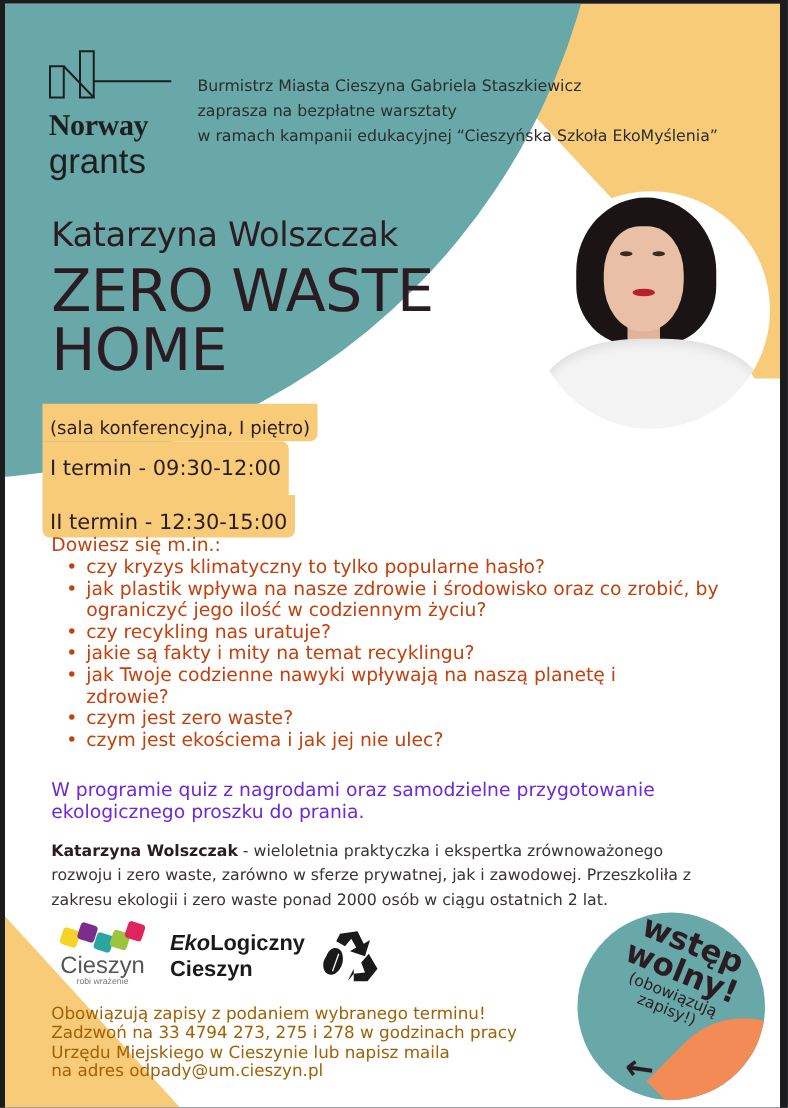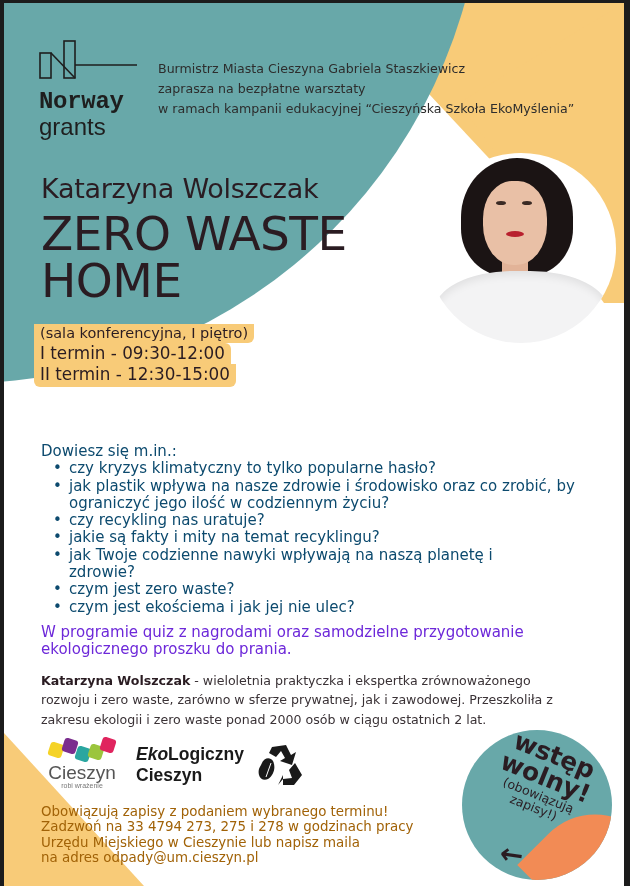--- a/index.html
+++ b/index.html
@@ -59,40 +59,40 @@
 
   .bg-yellow-bottom {
     position: absolute; left: 0; top: 700px; width: 340px; height: 183px;
     background: #f8cb78;
     clip-path: polygon(0 30px, 0 183px, 140px 183px);
   }
 
   
   .logo { position: absolute; left: 35px; top: 35px; width: 110px; }
   .logo svg { display: block; }
-  .logo-norway { font-family: Liberation Mono, monospace; font-weight: bold; font-size: 24px; color: #1e1e1e; margin-top: 6px; letter-spacing: -0.3px; }
-  .logo-grants { font-family: "Liberation Sans", sans-serif; font-size: 24px; color: #1e1e1e; margin-top: -2px; }
+  .logo-norway { font-family: Liberation Serif, serif; font-weight: bold; font-size: 24px; color: #1e1e1e; margin-top: 6px; letter-spacing: -0.3px; }
+  .logo-grants { font-family: "Liberation Sans", sans-serif; font-size: 28px; color: #1e1e1e; margin-top: -2px; }
 
   .intro { position: absolute; left: 154px; top: 56px; font-size: 12.6px; line-height: 20px; color: #2d2d2d; }
 
   .speaker { position: absolute; left: 37px; top: 170px; font-size: 27px; color: #2a1c22; letter-spacing: -0.3px; }
   .title { position: absolute; left: 37px; top: 207px; font-size: 47px; line-height: 47px; color: #2a1c22; letter-spacing: -0.5px; }
 
   
   .datebox { position: absolute; left: 30px; top: 320px; }
-  .datebox .row { background: #f8cb78; display: inline-block; padding: 1px 6px; font-size: 14.5px; line-height: 17px; }
+  .datebox .row { background: #f8cb78; display: inline-block; padding: 12px 6px; font-size: 14.5px; line-height: 17px; }
   .datebox .row1 { font-size: 20px; line-height: 30px; padding: 3px 8px 0 8px; border-radius: 6px 6px 6px 0; }
   .datebox .row2 { border-radius: 0 0 6px 0; padding-bottom: 1px; }
   .datebox .row3, .datebox .row4 { font-size: 16.8px; line-height: 19px; }
   .datebox .row3 { border-radius: 0 6px 0 0; }
   .datebox .row4 { border-radius: 0 0 6px 6px; padding-bottom: 3px; }
   .datebox .line { display: block; }
 
   
-  .topics { position: absolute; left: 37px; top: 440px; font-size: 15px; line-height: 17.3px; color: #0c4a6e; }
+  .topics { position: absolute; left: 37px; top: 425px; font-size: 15px; line-height: 17.3px; color: #c2410c; }
   .topics ul { list-style: none; margin-left: 12px; }
   .topics li { position: relative; padding-left: 16px; width: 560px; }
   .topics li::before { content: "•"; position: absolute; left: 0; top: 0; }
 
   .program { position: absolute; left: 37px; top: 621px; width: 560px; font-size: 15px; line-height: 17px; color: #6d28d9; }
   .bio { position: absolute; left: 37px; top: 668px; width: 540px; font-size: 12.6px; line-height: 19.3px; color: #3a3236; }
   .bio b { color: #2a1c22; }
 
   
   .cieszyn-logo { position: absolute; left: 43px; top: 734px; width: 70px; text-align: center; }

